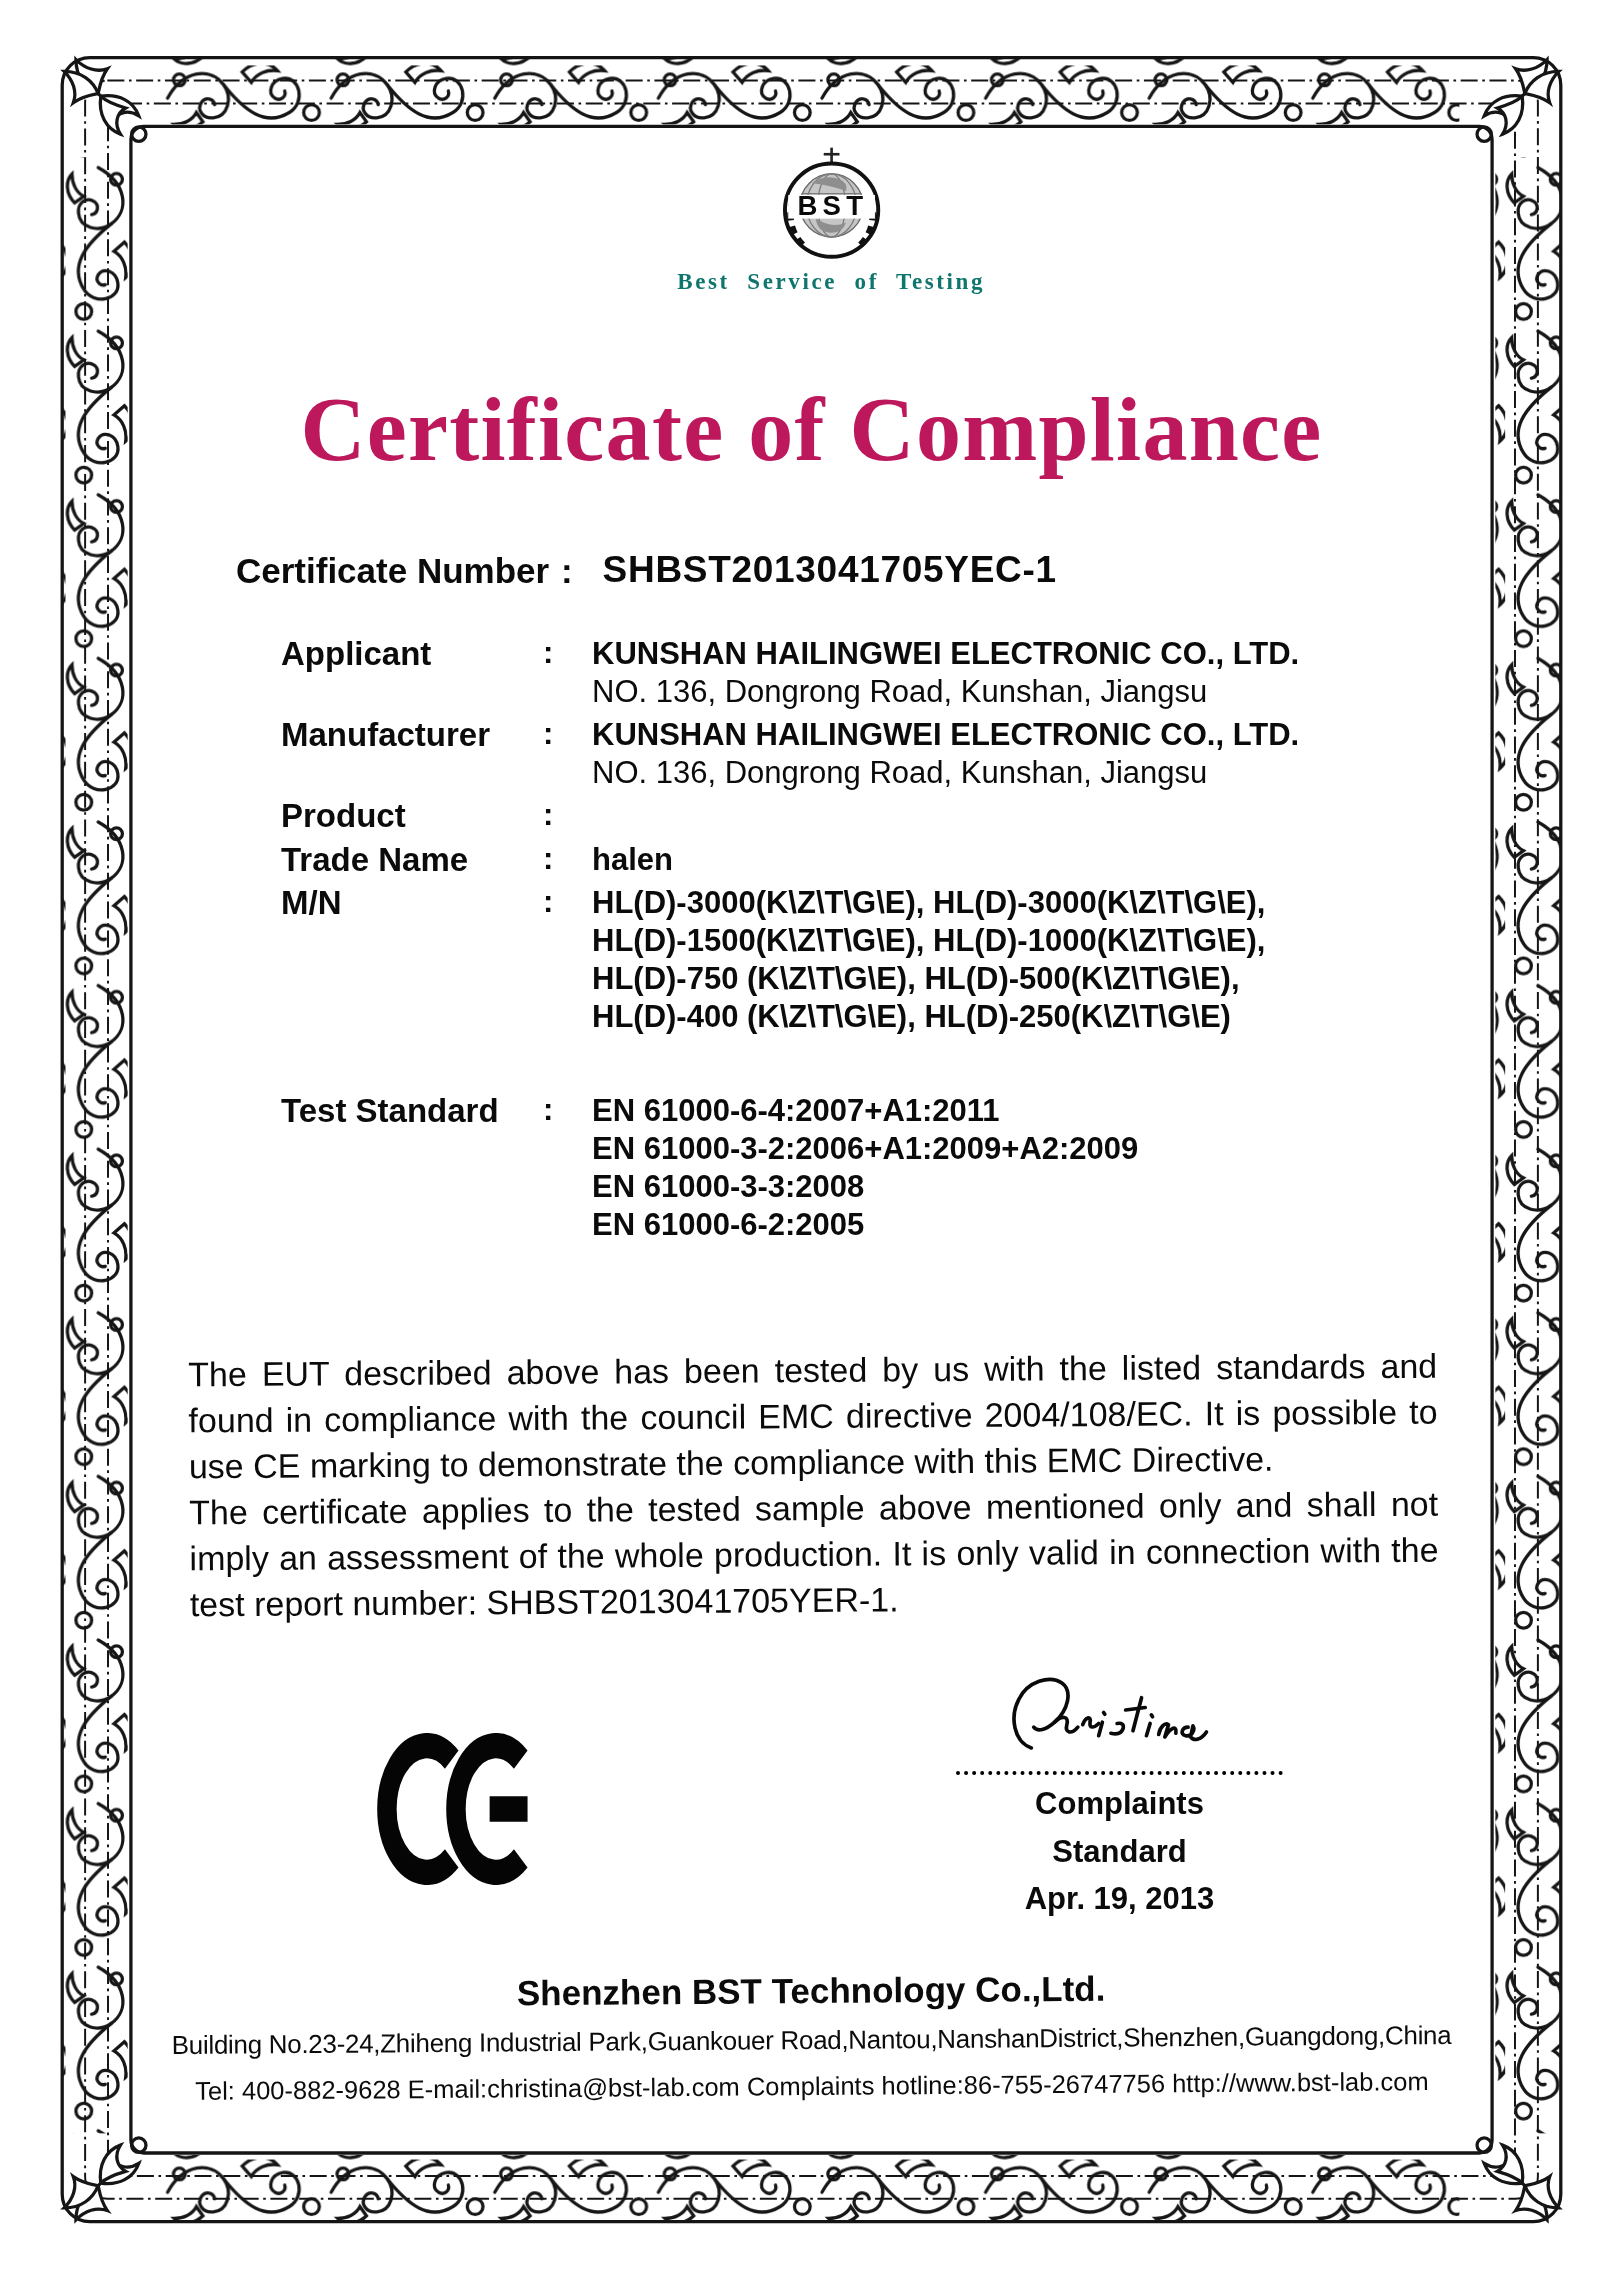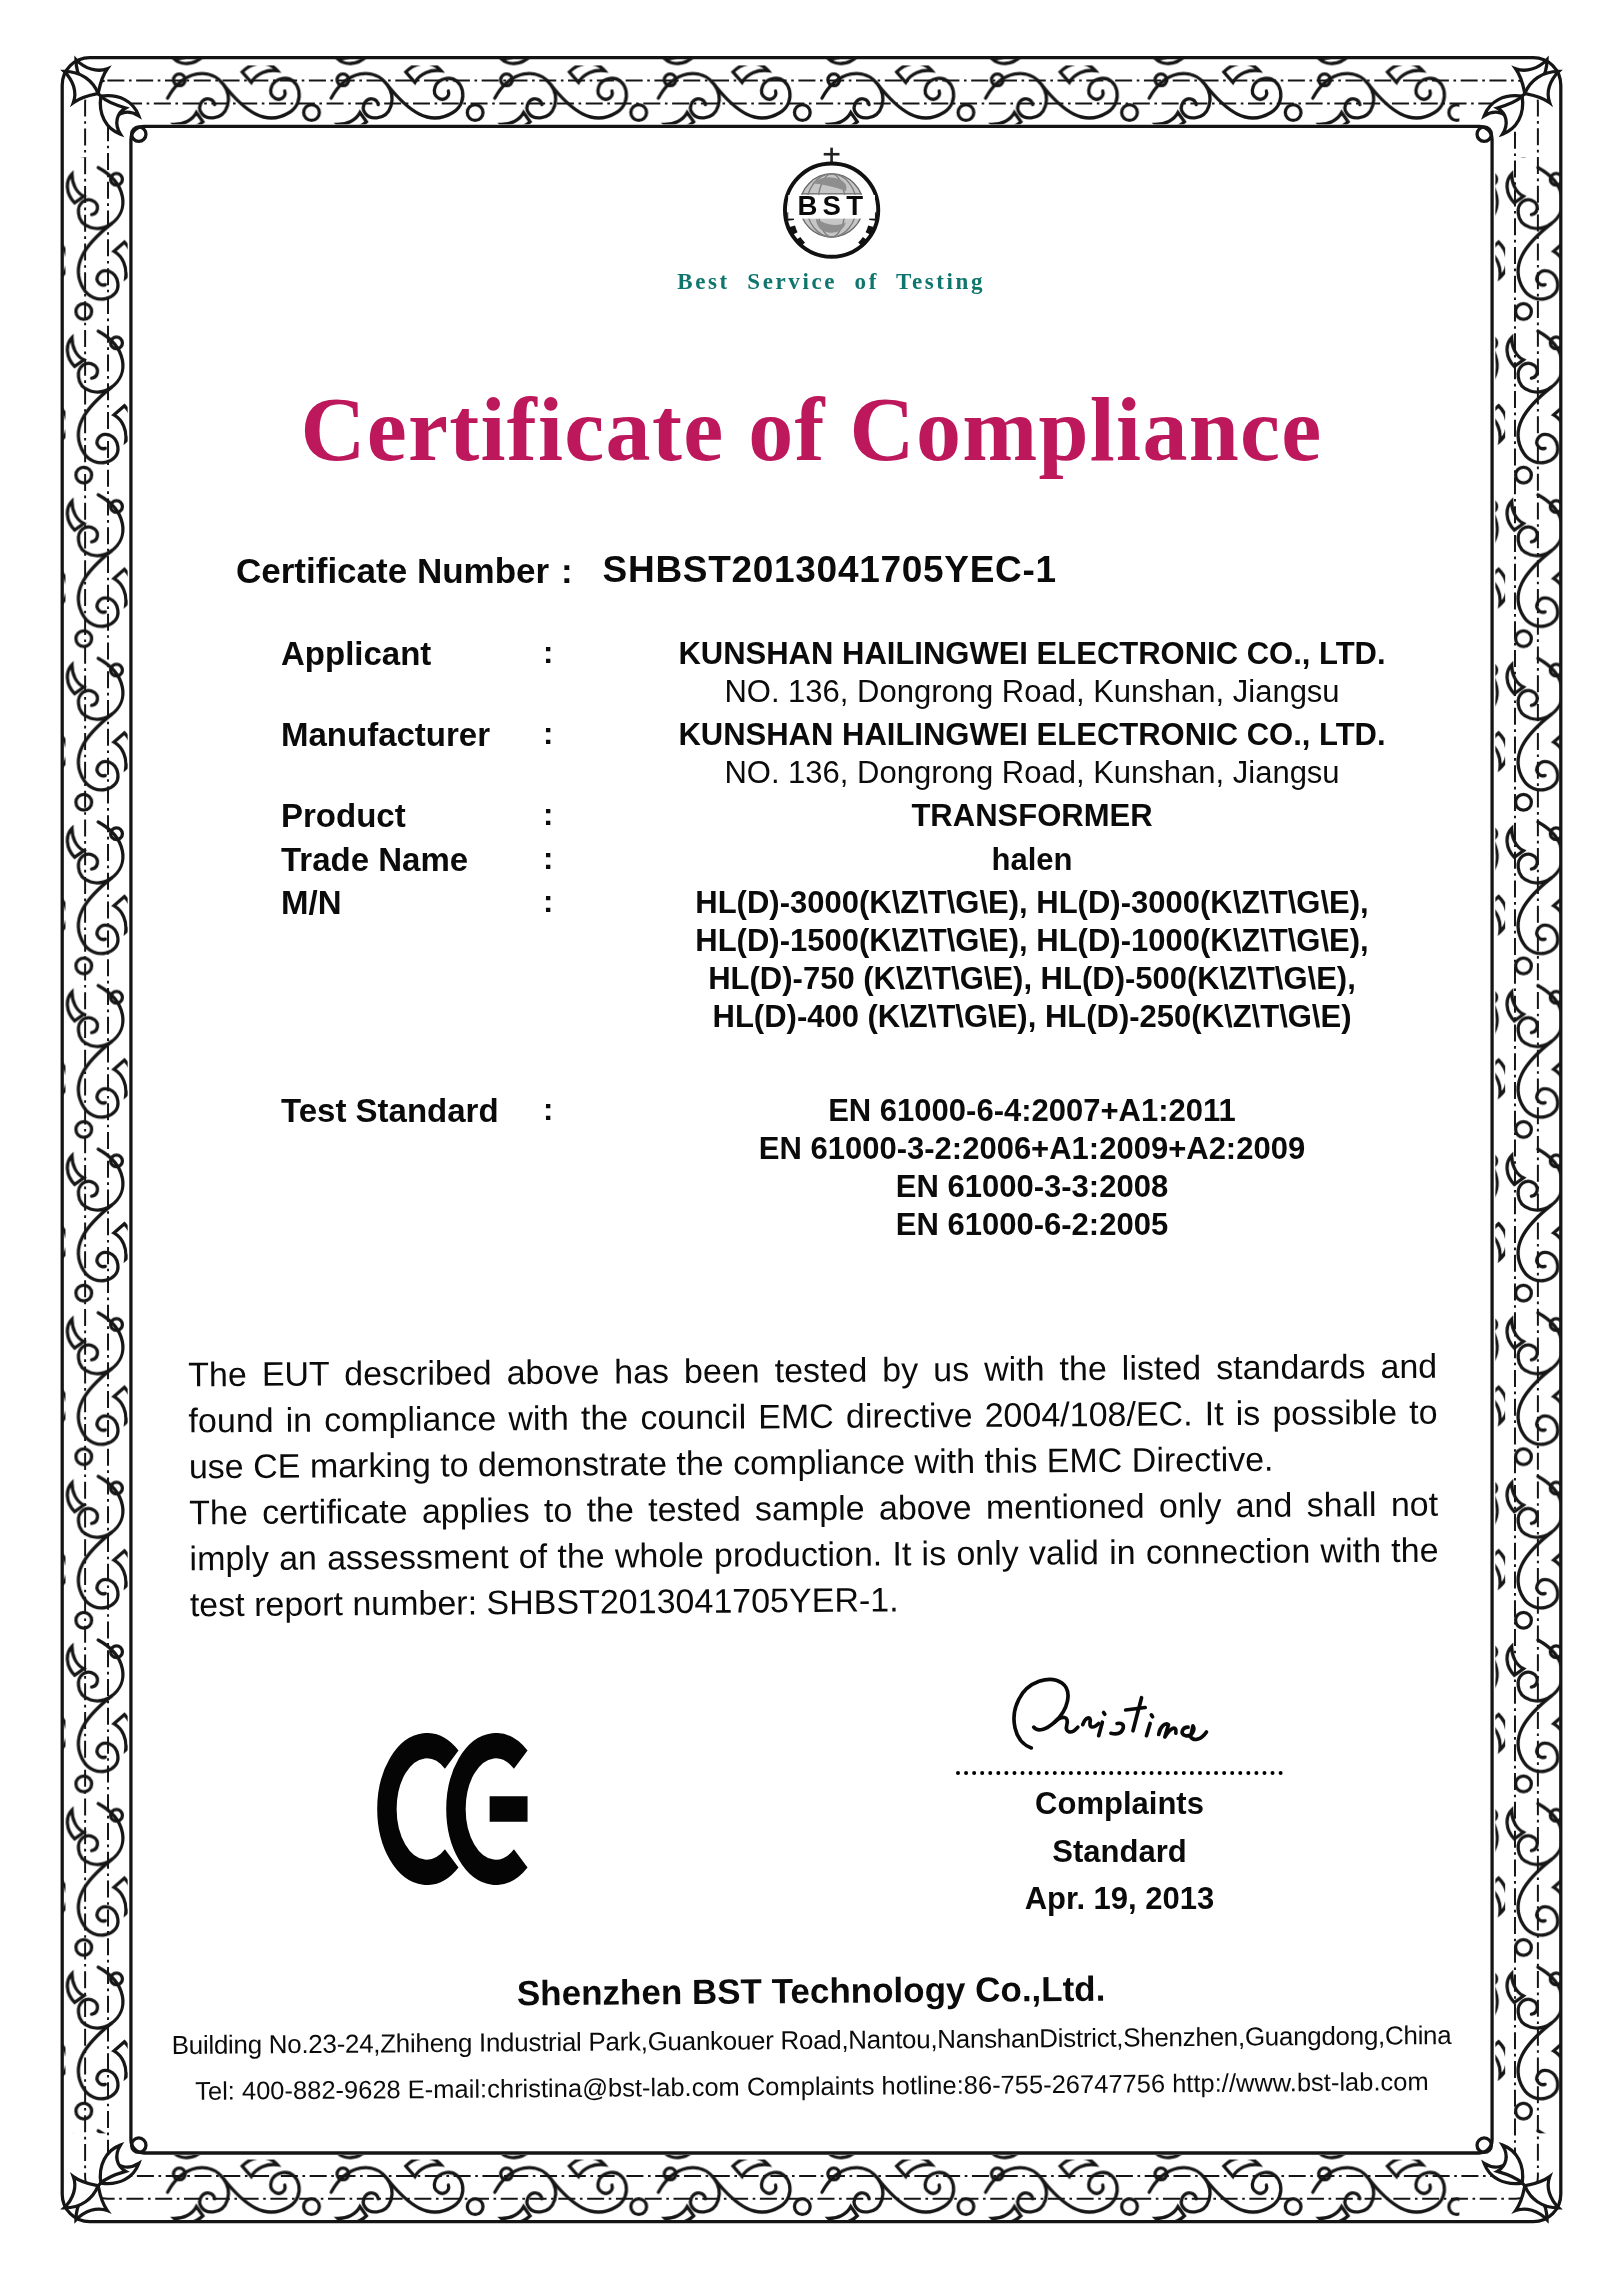--- a/index.html
+++ b/index.html
@@ -26,21 +26,21 @@
   .cn-colon{font-size:35px;margin-left:11.8px;}
   .cn-value{font-size:37px;margin-left:30px;letter-spacing:0.7px;}
 
   
   #fields{position:absolute;top:635px;left:281px;width:1191px;}
   .field-row{display:grid;grid-template-columns:262px 49px auto;align-items:start;margin-bottom:5.2px;}
   .field-row:last-child{margin-top:56px;}
   .f-label{font-size:33px;font-weight:bold;}
   .f-colon{font-size:31px;font-weight:bold;}
   .f-values{font-size:31px;}
-  .f-line{line-height:38px;font-weight:normal;text-align:center;}
+  .f-line{line-height:38px;font-weight:normal;}
   .f-line.bold{font-weight:bold;}
 
   
   .body-text{position:absolute;top:1347px;left:189px;width:1249px;
     font-size:34px;line-height:46px;text-align:justify;transform:rotate(-0.4deg);}
   .body-text p{margin:0;}
 
   
   .ce-wrap{position:absolute;left:372px;top:1733px;}
 
@@ -148,23 +148,20 @@
         <span class="f-label">Manufacturer</span>
         <span class="f-colon">:</span>
         <div class="f-values">
           <div class="f-line bold">KUNSHAN HAILINGWEI ELECTRONIC CO., LTD.</div>
           <div class="f-line">NO. 136, Dongrong Road, Kunshan, Jiangsu</div>
         </div>
       </div>
       <div class="field-row">
         <span class="f-label">Product</span>
         <span class="f-colon">:</span>
-        <div class="f-values">
-          <div class="f-line bold">TRANSFORMER</div>
-        </div>
       </div>
       <div class="field-row">
         <span class="f-label">Trade Name</span>
         <span class="f-colon">:</span>
         <div class="f-values">
           <div class="f-line bold">halen</div>
         </div>
       </div>
       <div class="field-row">
         <span class="f-label">M/N</span>

